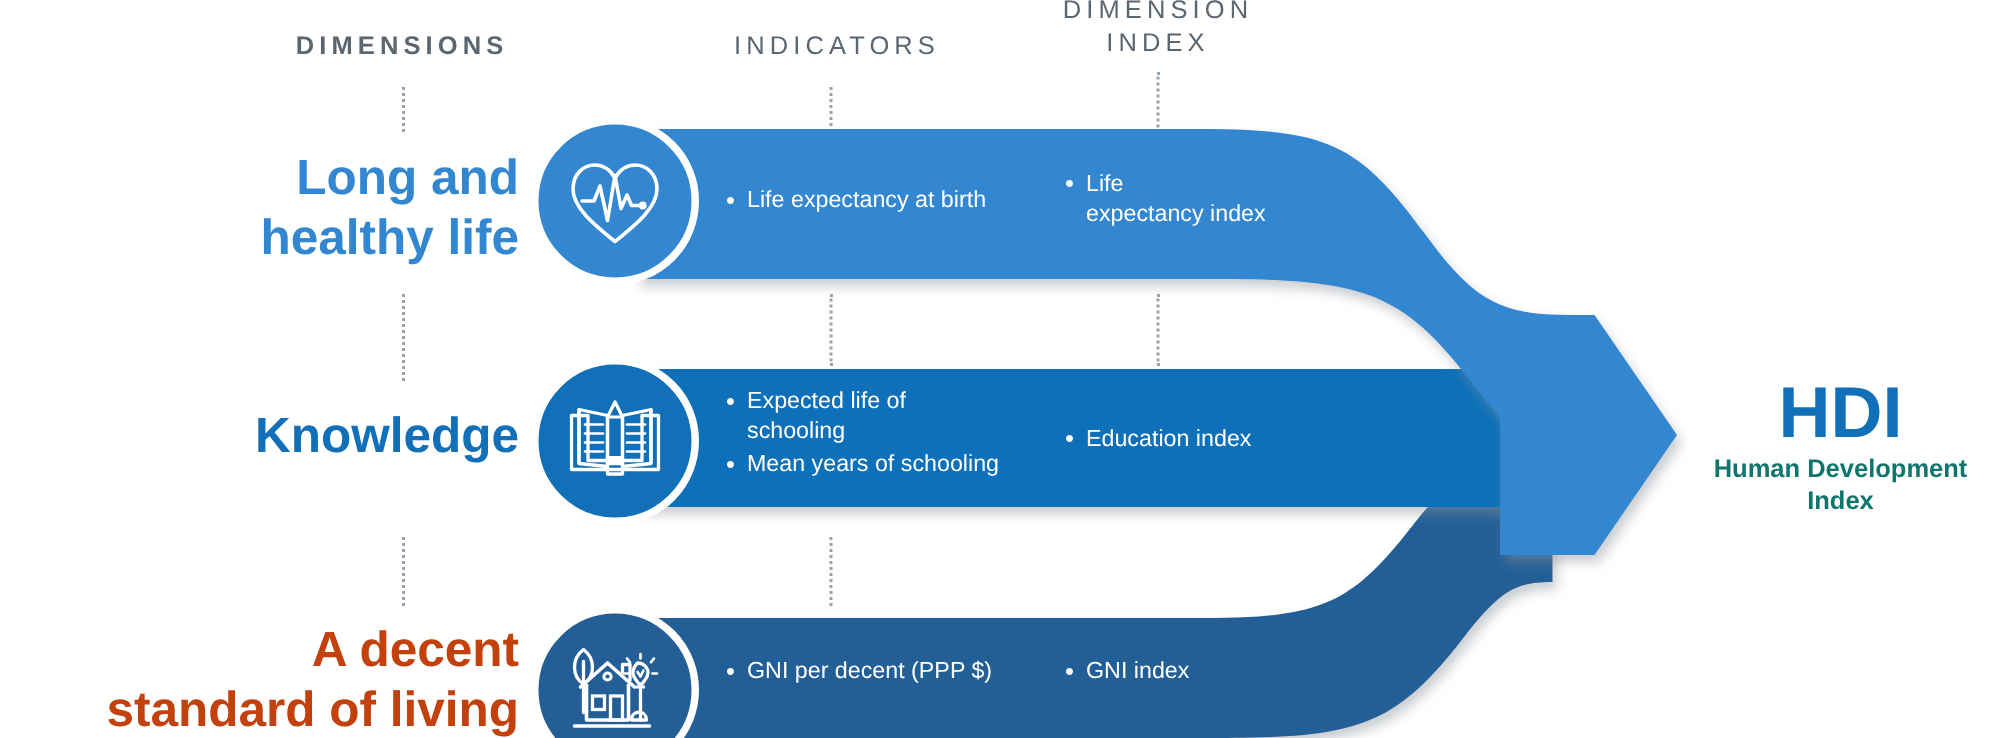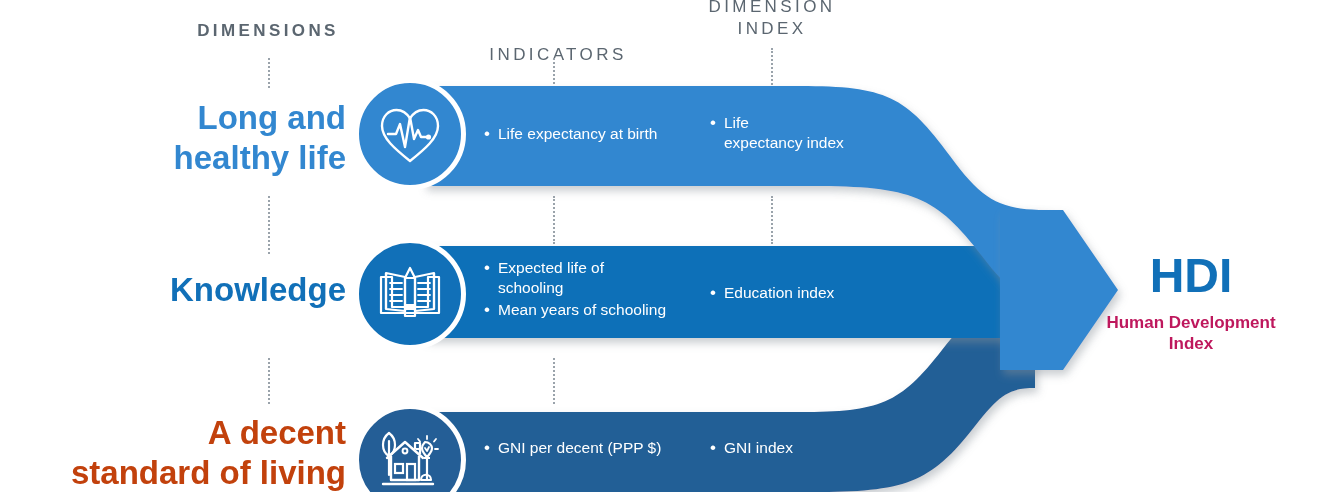--- a/index.html
+++ b/index.html
@@ -24,21 +24,21 @@
     position: absolute;
     text-align: center;
     color: #5b6670;
     font-size: 17px;
     letter-spacing: 3.4px;
     font-weight: 400;
     line-height: 1.32;
     white-space: pre-line;
   }
   #hdr-dimensions { left: 148px; top: 20px; width: 240px; font-weight: bold; }
-  #hdr-indicators { left: 438px; top: 20px; width: 240px; margin-top: 24px; }
+  #hdr-indicators { left: 438px; top: 20px; width: 240px; }
   #hdr-dimension-index { left: 672px; top: -4px; width: 200px; }
 
   
   .dotted {
     position: absolute;
     width: 0;
     border-left: 2px dotted #9aa3ab;
   }
 
   
@@ -103,37 +103,37 @@
 
   #ind-1 { left: 484px; top: 258px; width: 230px; }
   #idx-1 { left: 710px; top: 283px; width: 200px; }
 
   #ind-2 { left: 484px; top: 438px; width: 220px; }
   #idx-2 { left: 710px; top: 438px; width: 180px; }
 
   
   #hdi-block {
     position: absolute;
-    left: 1092px;
+    left: 1128px;
     top: 252px;
     width: 198px;
     text-align: center;
   }
   #hdi-acronym {
     font-size: 48px;
     font-weight: bold;
     color: #1170b8;
     line-height: 1.02;
     letter-spacing: 0px;
   }
   #hdi-full {
-    margin-top: 11px;
+    margin-top: 1px;
     font-size: 17px;
     font-weight: bold;
-    color: #be185d;
+    color: #0f766e;
     line-height: 1.25;
     white-space: pre-line;
     text-align: center;
   }
 </style>
 </head>
 <body>
 
 <div id="stage">
 

